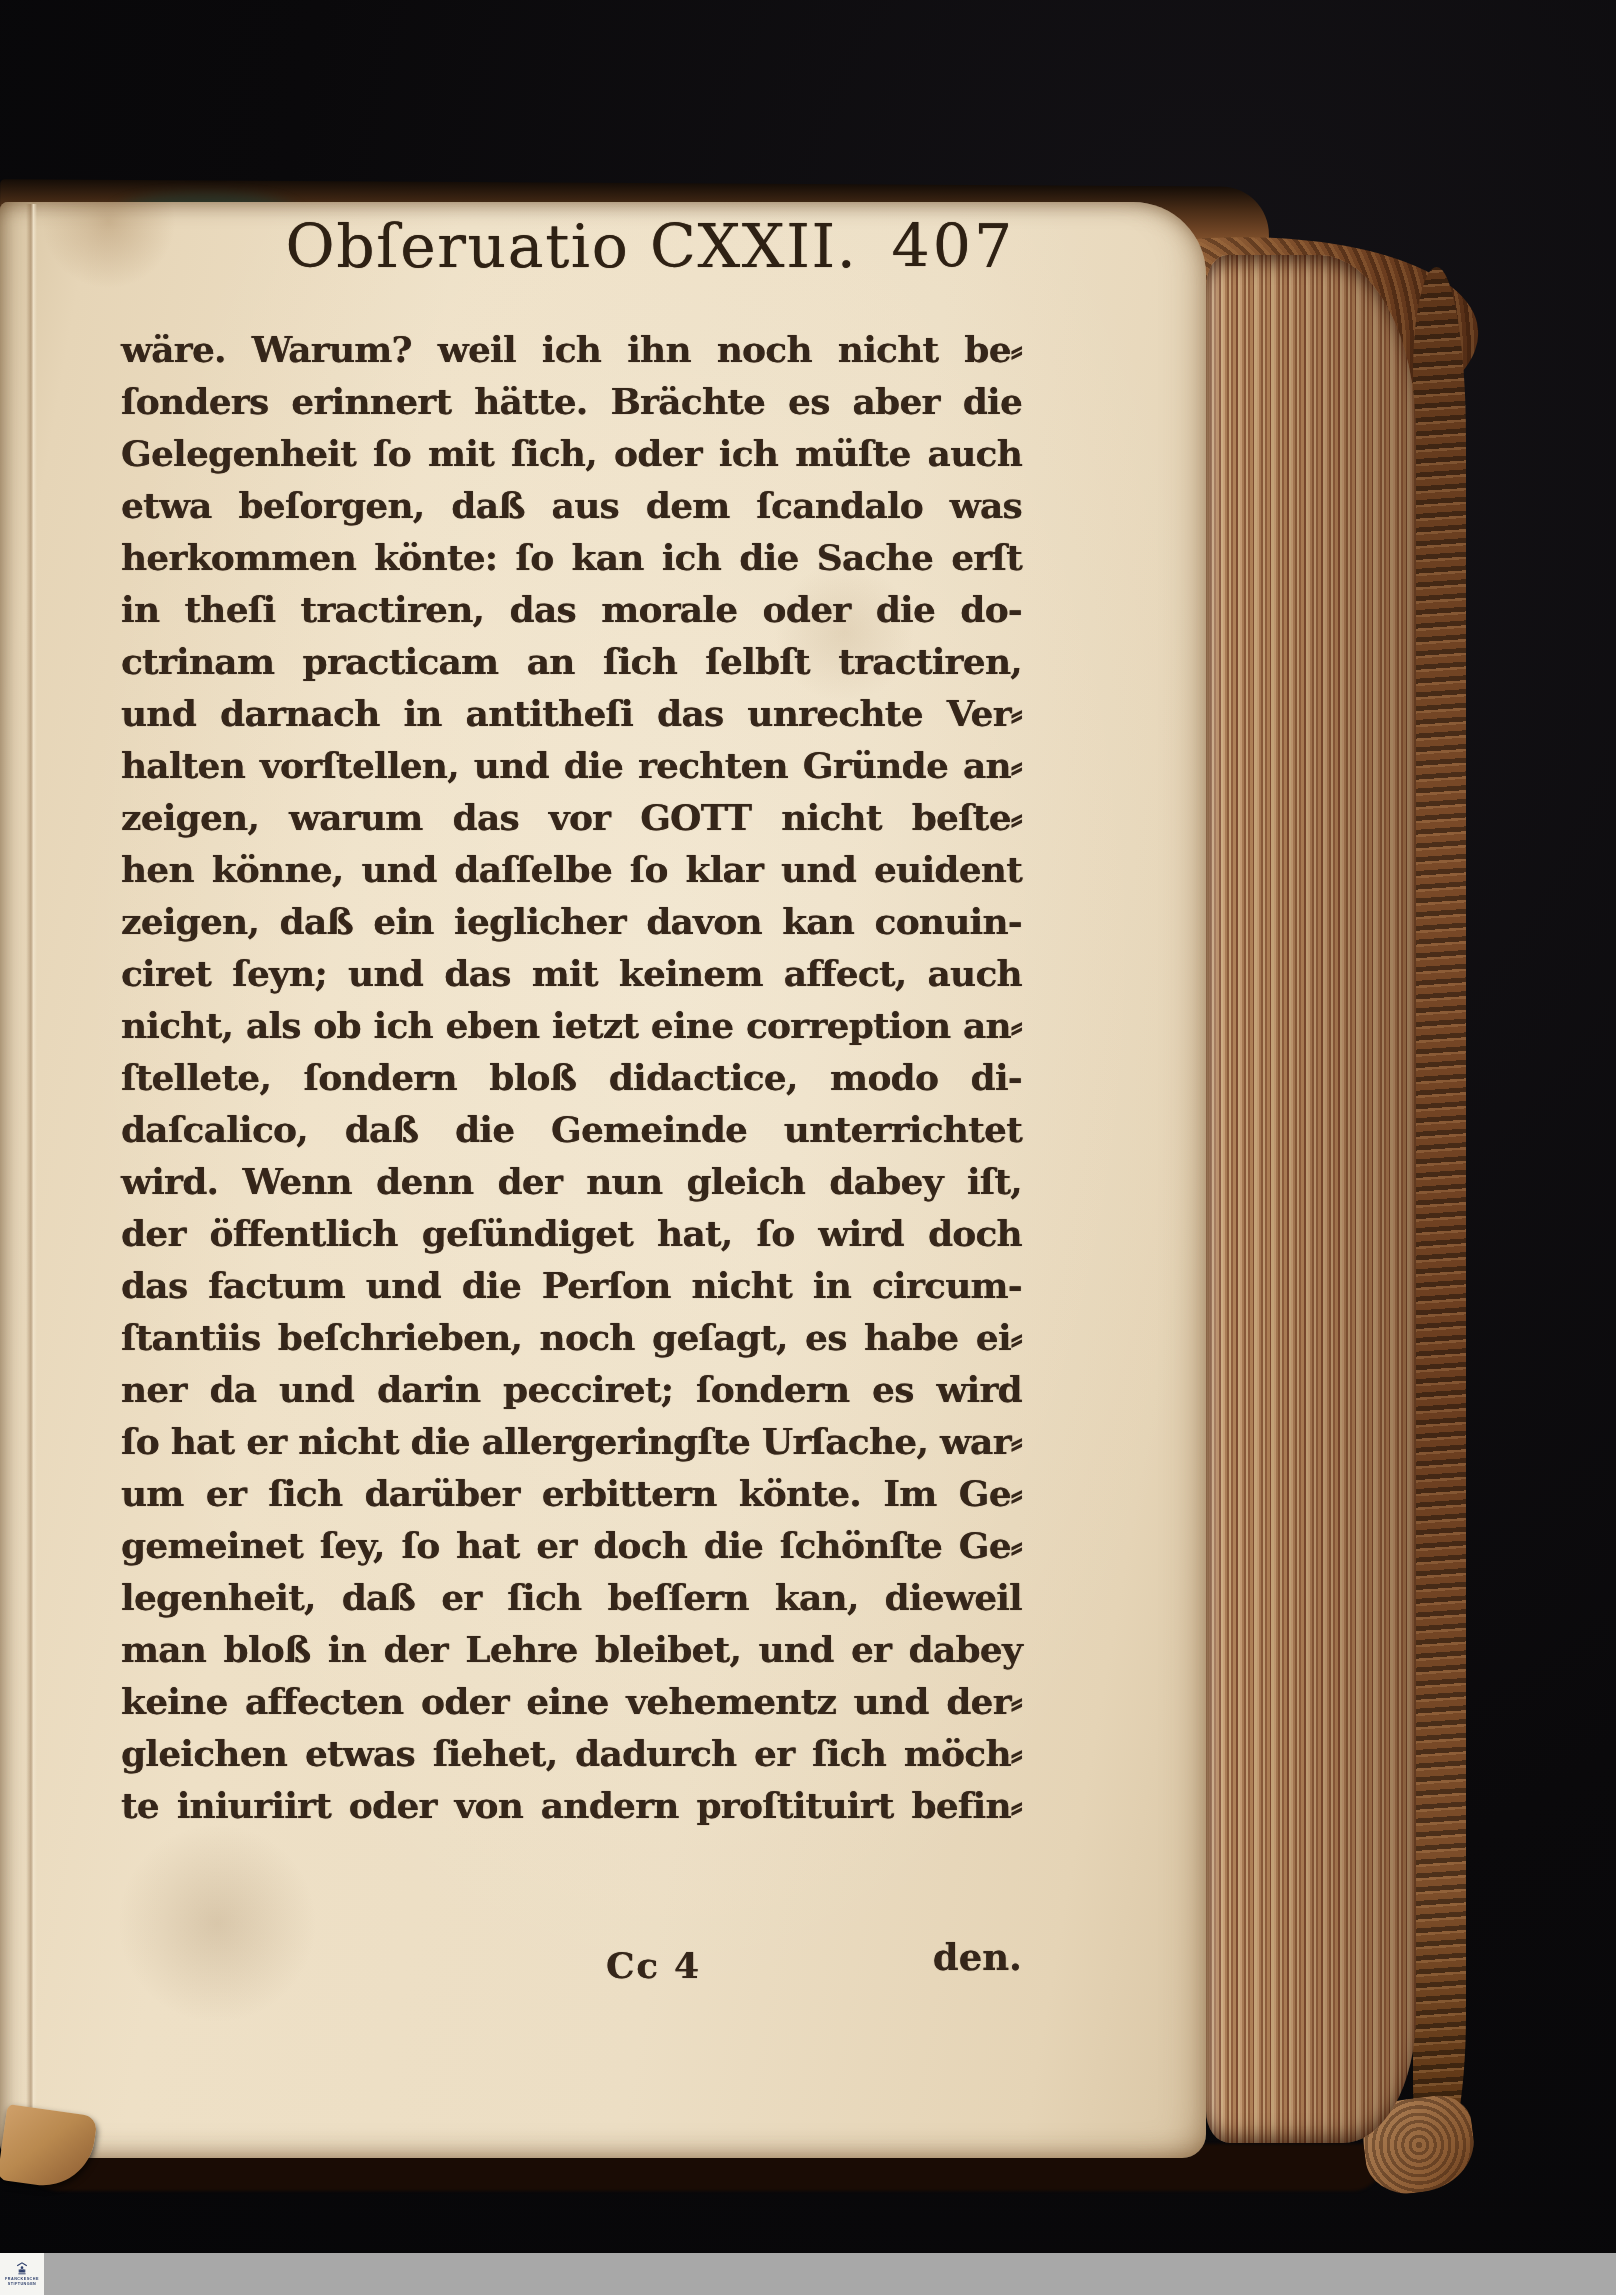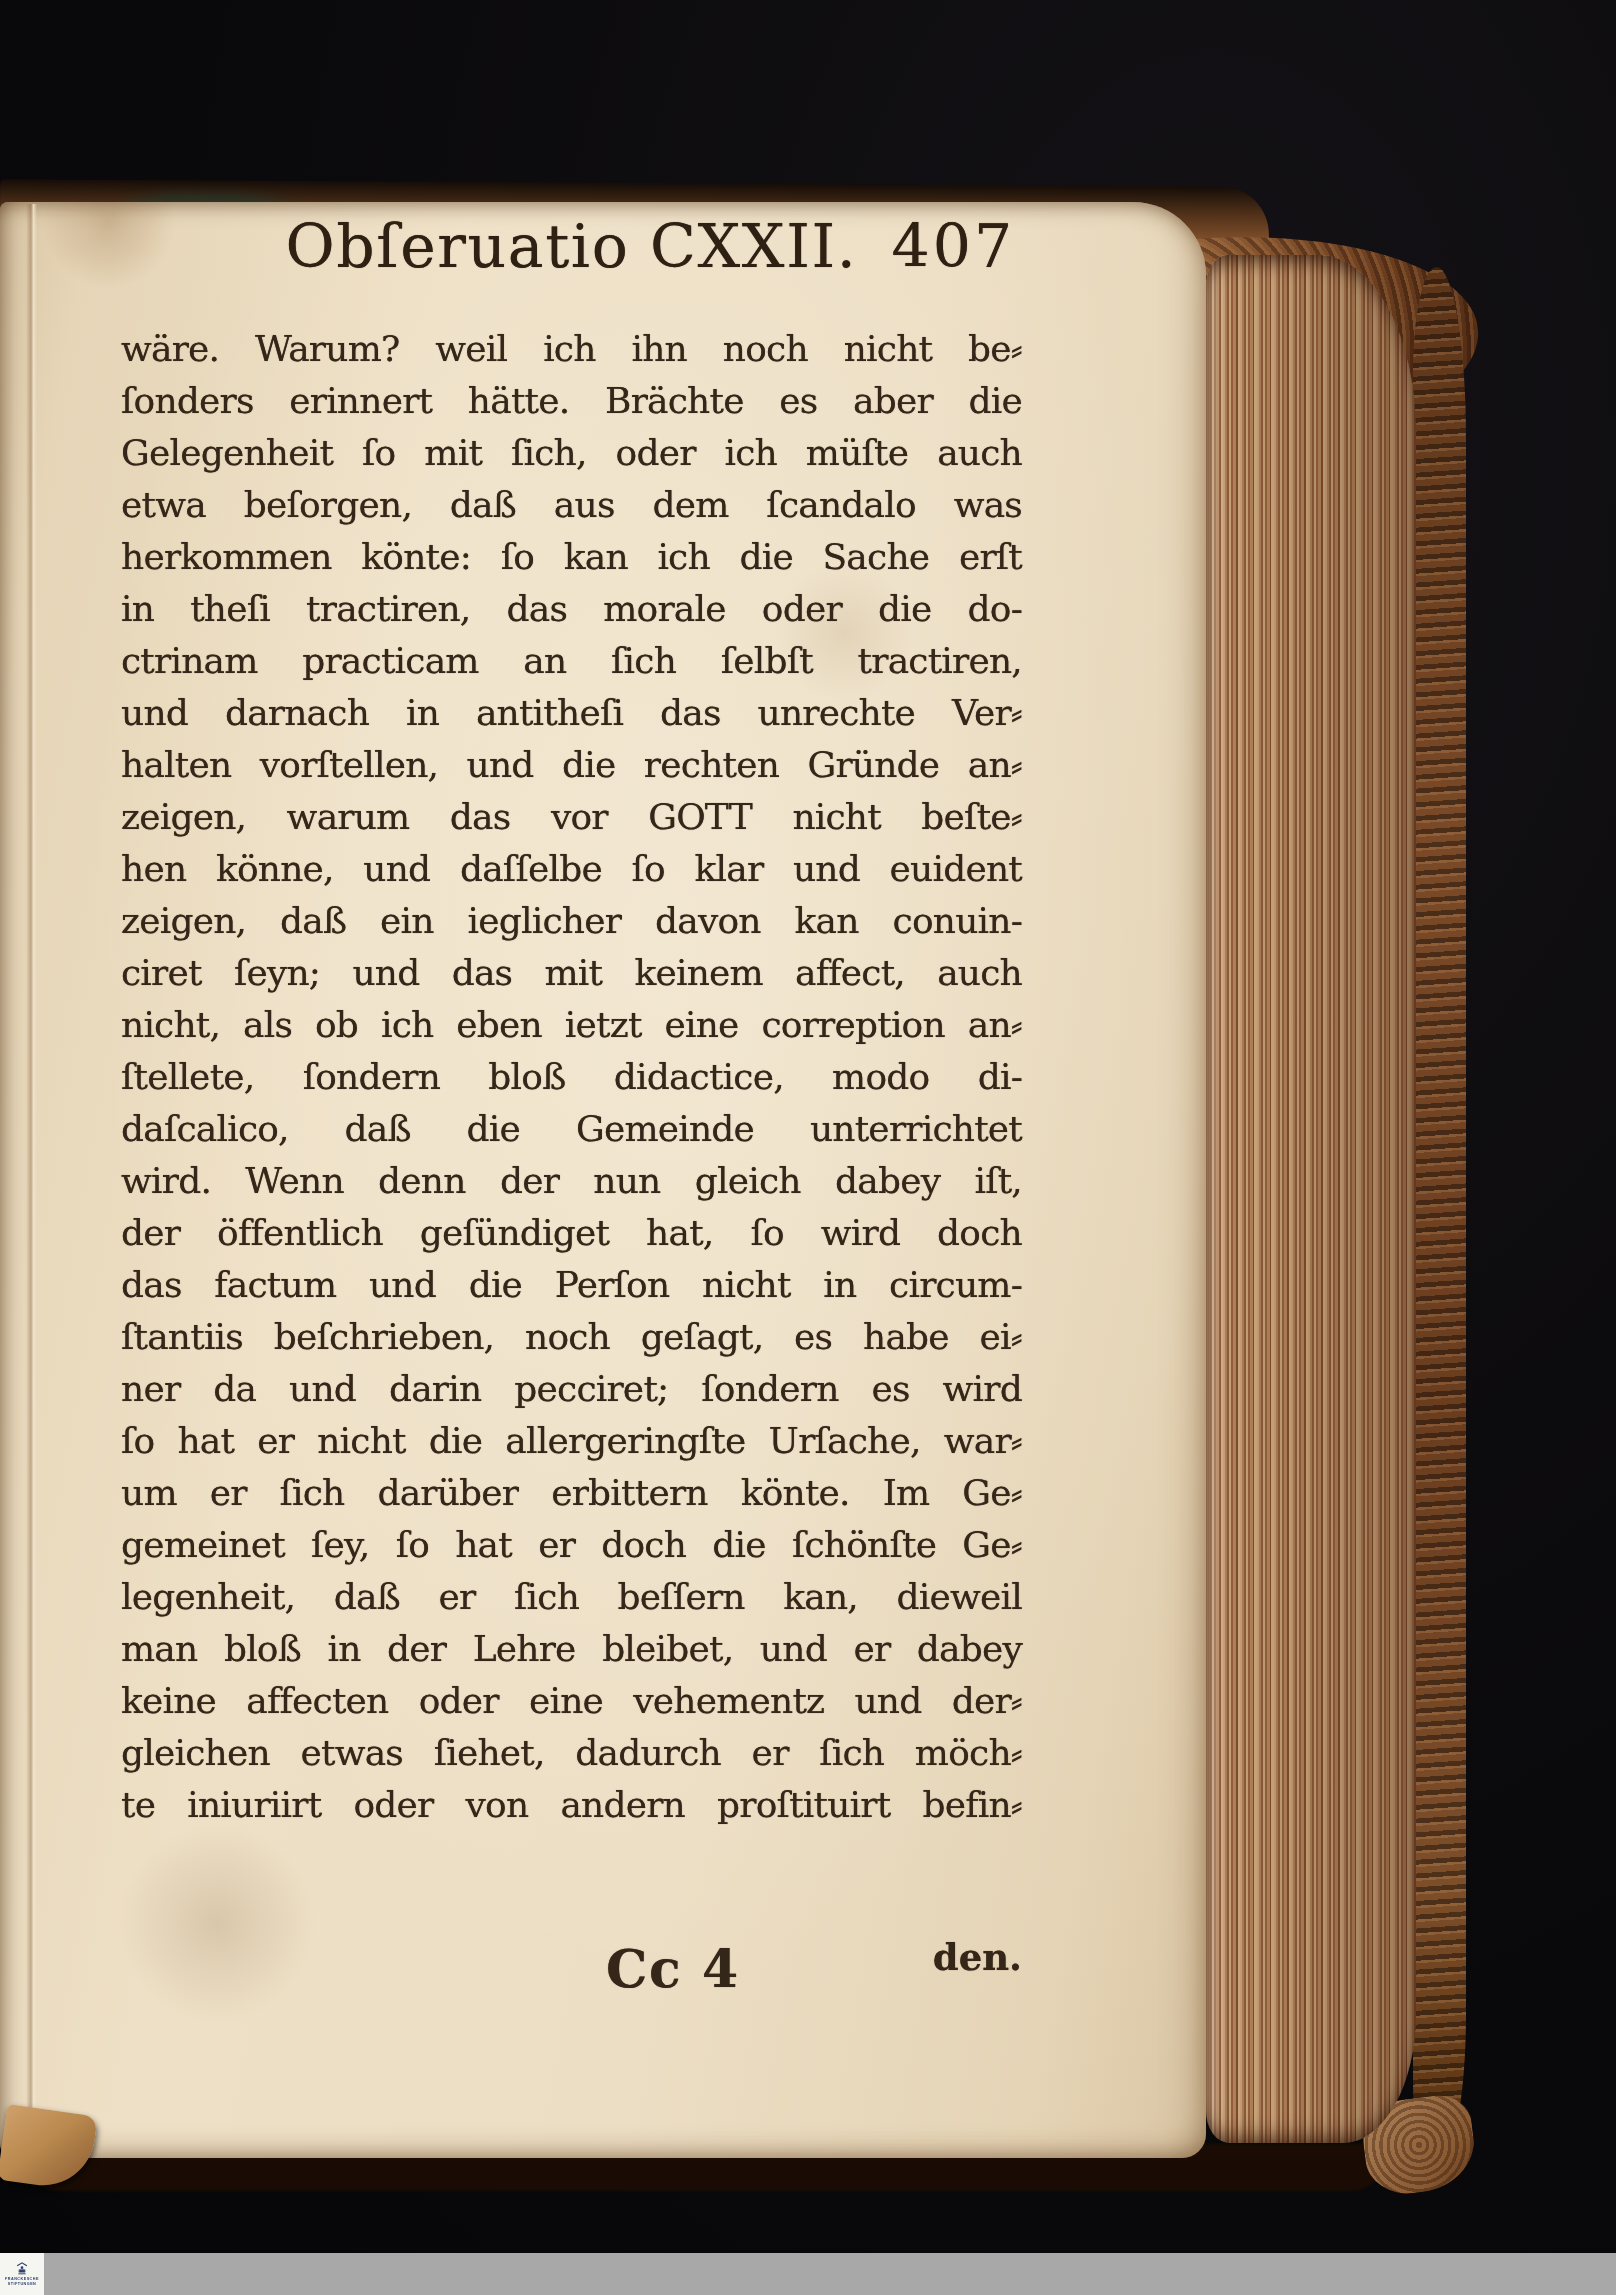--- a/index.html
+++ b/index.html
@@ -82,28 +82,28 @@
     position:absolute;left:26px;top:1.6px;width:11.3px;height:1951px;
     background:linear-gradient(90deg,transparent 0%,rgba(130,95,60,.42) 45%,rgba(240,228,204,.85) 68%,transparent 100%);
   }
   .content{position:absolute;left:121px;top:0;width:901px;height:1956px;color:#33241a;}
   .pg-header{position:absolute;left:0;top:6.5px;width:100%;height:78px;
     font-size:60px;line-height:74px;letter-spacing:1.6px;text-align:center;
     color:#2e2114;text-shadow:0 0 0.8px rgba(46,28,10,.8);}
   .pg-header .pagenum{position:absolute;right:6.5px;top:0;letter-spacing:3.2px;}
   .pg-body{position:absolute;left:0;top:121px;width:100%;}
   .tl{
-    width:100%;height:52px;line-height:52px;font-size:36px;font-weight:400;
+    width:100%;height:52px;line-height:52px;font-size:36px;font-weight:700;
     letter-spacing:-0.8px;white-space:nowrap;
     text-align:justify;text-align-last:justify;-moz-text-align-last:justify;
     color:#35261a;text-shadow:0 0 0.8px rgba(50,30,12,.75);
   }
   .sig-row{position:absolute;left:0;top:1730px;width:100%;height:65px;
     font-weight:700;color:#35261a;text-shadow:0 0 0.8px rgba(50,30,12,.75);}
-  .sig-mark{position:absolute;left:485px;top:6px;font-size:52px;letter-spacing:1.6px;}
+  .sig-mark{position:absolute;left:485px;top:12px;font-size:36px;letter-spacing:1.6px;}
   .catchword{position:absolute;right:0;top:3.2px;font-size:37px;}
   
   .footer-bar{position:absolute;left:44px;top:2253px;width:1572px;height:43px;background:#a8a8a8;z-index:10;}
   .inst-box{
     position:absolute;left:0;top:2253px;width:44px;height:43px;background:#f5f5f2;z-index:11;
     display:flex;flex-direction:column;align-items:center;justify-content:center;gap:0.8px;
   }
   .inst-text{font-family:"Liberation Sans","DejaVu Sans",sans-serif;font-size:3.7px;line-height:4.4px;
     letter-spacing:0.5px;font-weight:bold;color:#2c3e6b;text-align:center;}
   .dfg{

